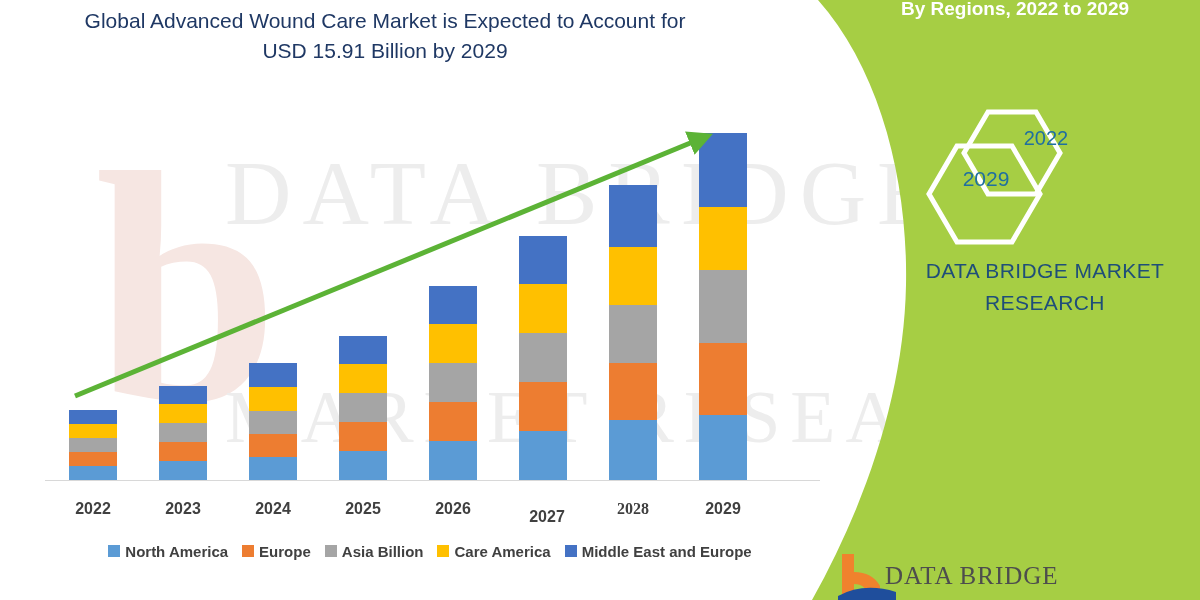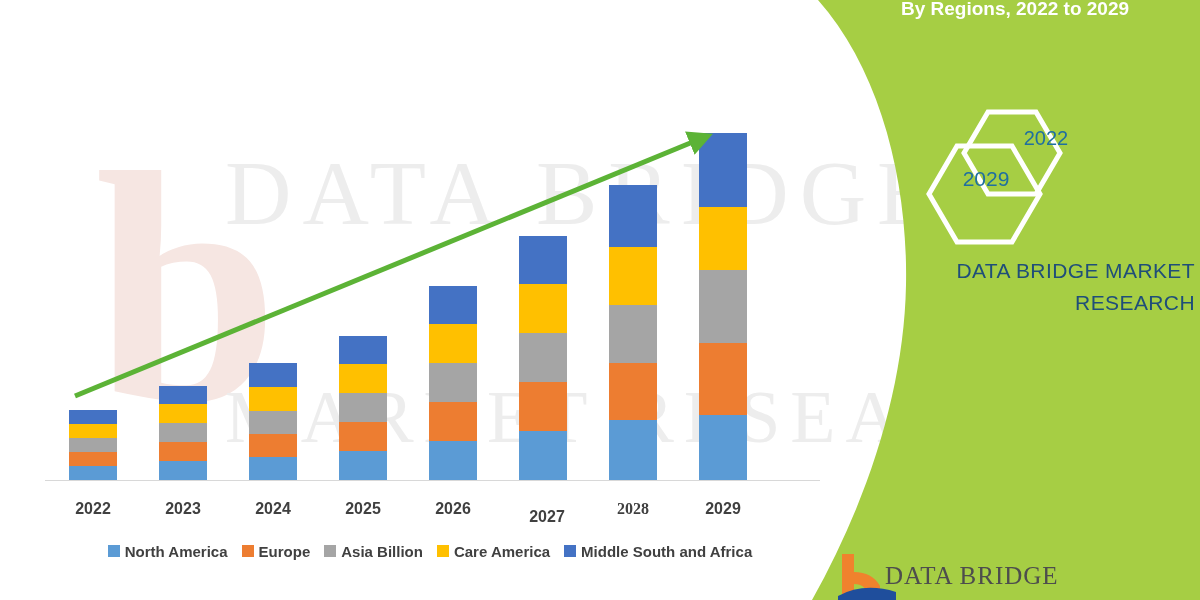--- a/index.html
+++ b/index.html
@@ -67,21 +67,21 @@
 
   
   .hexlabel{
     position:absolute;color:#1f6fa0;font-weight:normal;
     text-align:center;
   }
   #hex-2029-label{left:940px;top:167px;width:92px;font-size:21px;}
   #hex-2022-label{left:1003px;top:127px;width:86px;font-size:20px;}
   #brand-name{
     position:absolute;left:895px;top:255px;width:300px;
-    text-align:right;color:#1f4e79;font-size:21px;line-height:32px;
+    text-align:center;color:#1f4e79;font-size:21px;line-height:32px;
     letter-spacing:.4px;
   }
   #logo-text{
     position:absolute;left:885px;top:562px;width:260px;
     color:#4d4d4d;font-size:25px;letter-spacing:1px;
     font-family:"Liberation Serif", serif;
   }
   #logo-mark{position:absolute;left:838px;top:552px;width:60px;height:48px;}
 </style>
 </head>
@@ -104,20 +104,21 @@
   <div class="hexlabel" id="hex-2029-label">2029</div>
   <div id="brand-name">DATA BRIDGE MARKET RESEARCH</div>
 
   <svg id="logo-mark" viewBox="0 0 60 48">
     <path d="M4 2 L16 2 L16 20 Q34 20 42 34 L42 48 L30 48 Q30 32 16 32 L16 48 L4 48 Z" fill="#f0822d"></path>
     <path d="M0 44 Q26 30 58 40 L58 48 L0 48 Z" fill="#1f4e9c"></path>
   </svg>
   <div id="logo-text">DATA BRIDGE</div>
 
   <div id="header-right">By Regions, 2022 to 2029</div>
+  <div id="chart-title">Global Advanced Wound Care Market is Expected to Account for USD 15.91 Billion by 2029</div>
 
   <div id="chart-area">
     <div class="axis-line"></div>
     <div id="bars">
         <div class="bar" style="left: 69px; top: 410px; height: 70px;">
           <div class="seg" style="background: rgb(91, 155, 213); height: 14px; bottom: 0px; position: absolute;"></div>
           <div class="seg" style="background: rgb(237, 125, 49); height: 14px; bottom: 14px; position: absolute;"></div>
           <div class="seg" style="background: rgb(165, 165, 165); height: 14px; bottom: 28px; position: absolute;"></div>
           <div class="seg" style="background: rgb(255, 192, 0); height: 14px; bottom: 42px; position: absolute;"></div>
           <div class="seg" style="background: rgb(68, 114, 196); height: 14px; bottom: 56px; position: absolute;"></div>
@@ -204,17 +205,17 @@
       <div class="legend-item">
         <span class="legend-swatch" style="background: rgb(165, 165, 165);"></span>
         <span class="legend-label">Asia Billion</span>
       </div>
       <div class="legend-item">
         <span class="legend-swatch" style="background: rgb(255, 192, 0);"></span>
         <span class="legend-label">Care America</span>
       </div>
       <div class="legend-item">
         <span class="legend-swatch" style="background: rgb(68, 114, 196);"></span>
-        <span class="legend-label">Middle South and Africa</span>
+        <span class="legend-label">Middle East and Europe</span>
       </div>
     </div>
 
 </div>
 
 </body></html>

